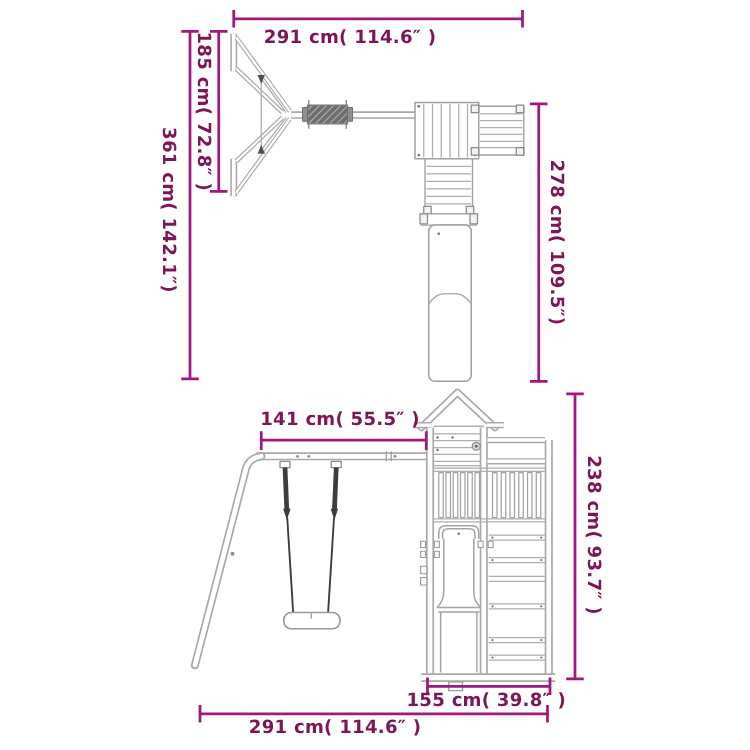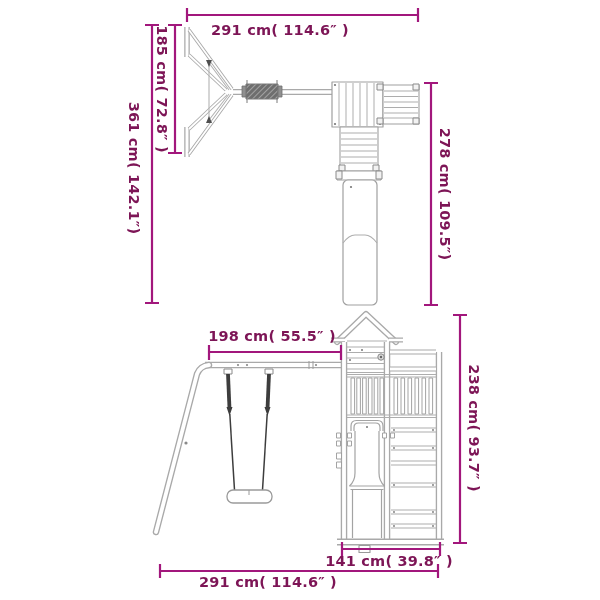--- a/index.html
+++ b/index.html
@@ -195,20 +195,20 @@
   </svg>
 
   <div class="dim-label" style="left:180px;top:21px;width:200px;">291 cm( 114.6″ )</div>
 
   <div class="dim-label rot" style="left:92px;top:80px;width:140px;">185 cm( 72.8″ )</div>
 
   <div class="dim-label rot" style="left:64px;top:159px;width:140px;">361 cm( 142.1″)</div>
 
   <div class="dim-label rot" style="left:375px;top:185px;width:140px;">278 cm( 109.5″)</div>
 
-  <div class="dim-label" style="left:172px;top:327px;width:200px;">198 cm( 55.5″ )</div>
+  <div class="dim-label" style="left:172px;top:327px;width:200px;">141 cm( 55.5″ )</div>
 
   <div class="dim-label rot" style="left:404px;top:419px;width:140px;">238 cm( 93.7″ )</div>
 
-  <div class="dim-label" style="left:289px;top:552px;width:200px;">141 cm( 39.8″ )</div>
+  <div class="dim-label" style="left:289px;top:552px;width:200px;">155 cm( 39.8″ )</div>
 
   <div class="dim-label" style="left:168px;top:573px;width:200px;">291 cm( 114.6″ )</div>
 </div>
 
 </body></html>

